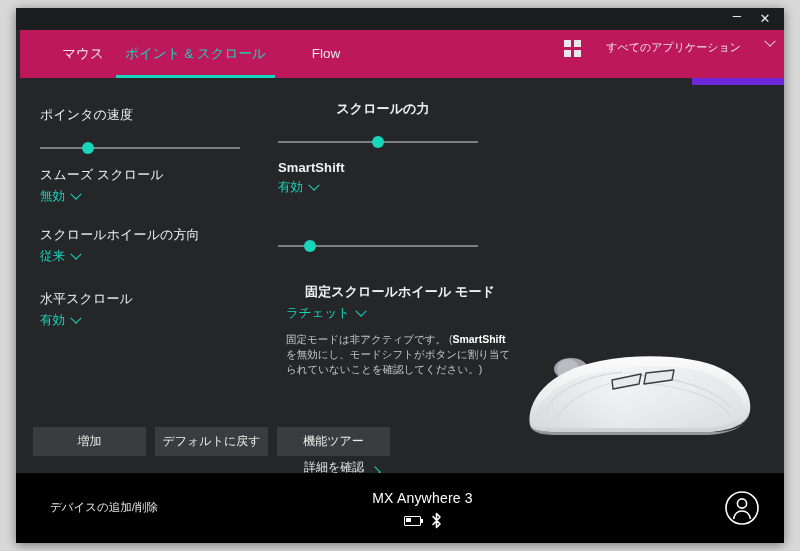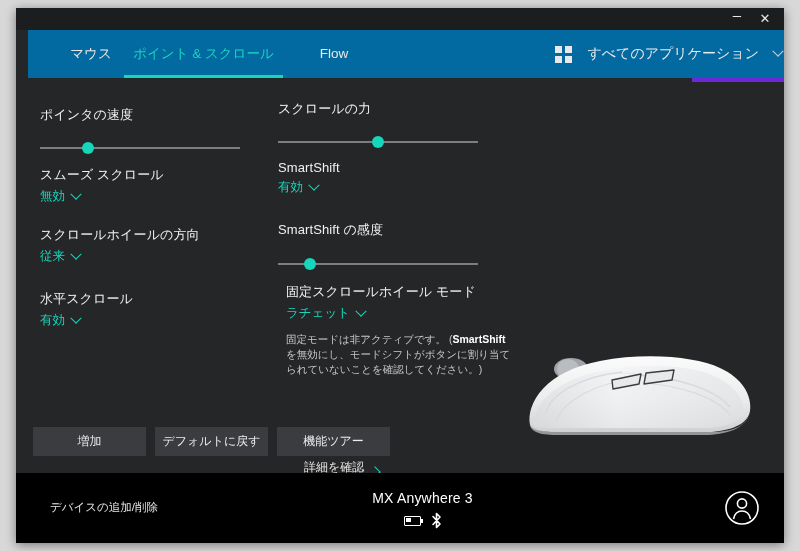--- a/index.html
+++ b/index.html
@@ -42,25 +42,25 @@
     text-align: center;
     cursor: pointer;
     user-select: none;
   }
   #btn-min { right: 34px; font-size: 15px; line-height: 14px; }
   #btn-close { right: 6px; font-size: 13px; }
 
   
   #tabbar {
     position: absolute;
-    left: 12px; top: 22px;
+    left: 4px; top: 22px;
     width: 100%;
     height: 48px;
-    background: #0369a1;
-    border-bottom: 4px solid #6d28d9;
+    background: #be185d;
+    border-bottom: 7px solid #6d28d9;
   }
   .tab {
     position: absolute;
     top: 0;
     height: 48px;
     line-height: 48px;
     font-size: 13.5px;
     color: #e9e9e9;
     text-align: center;
     cursor: pointer;
@@ -78,25 +78,24 @@
   #tab-0 { left: 8px;  width: 110px; }
   #tab-1 { left: 88px; width: 175px; }
   #tab-2 { left: 256px; width: 100px; }
 
   #app-filter {
     position: absolute;
     right: 14px;
     top: 10px;
     height: 28px;
     display: flex;
-    align-items: center;
-    gap: 15px;
+    gap: 25px;
     cursor: pointer;
     color: #e9e9e9;
-    font-size: 14px;
+    font-size: 11px;
   }
   .grid-icon {
     display: grid;
     grid-template-columns: 7px 7px;
     grid-template-rows: 7px 7px;
     gap: 3px;
   }
   .grid-icon i { display:block; width:7px; height:7px; background:#e9e9e9; }
   .caret {
     display: inline-block;
@@ -116,21 +115,21 @@
     background: #252628;
   }
 
   .ctl { position: absolute; }
   .ctl-label {
     color: #f0f0f0;
     font-size: 13px;
     letter-spacing: 0.1px;
     white-space: nowrap;
   }
-  .ctl-label.bold { font-weight: normal; }
+  .ctl-label.bold { font-weight: bold; text-align: center; }
   .ctl-value {
     margin-top: 4px;
     color: #16d6bb;
     font-size: 12.5px;
     display: flex;
     align-items: center;
     gap: 7px;
     cursor: pointer;
     width: max-content;
   }
@@ -336,21 +335,20 @@
 
     <div class="ctl" style="left:262px; top:82px;">
       <div class="ctl-label bold">SmartShift</div>
       <div class="ctl-value">
         <span>有効</span>
         <span class="caret teal"></span>
       </div>
     </div>
 
     <div class="ctl" style="left:262px; top:143px; width:210px;">
-      <div class="ctl-label bold">SmartShift の感度</div>
       <div class="slider" style="margin-top:17px; width:200px;">
         <div class="slider-track"></div>
         <div class="slider-thumb" id="thumb-smartshift-sensitivity" style="left: 26px;"></div>
       </div>
     </div>
 
     <div class="ctl" style="left:270px; top:205px;">
       <div class="ctl-label bold">固定スクロールホイール モード</div>
       <div class="ctl-value">
         <span>ラチェット</span>

